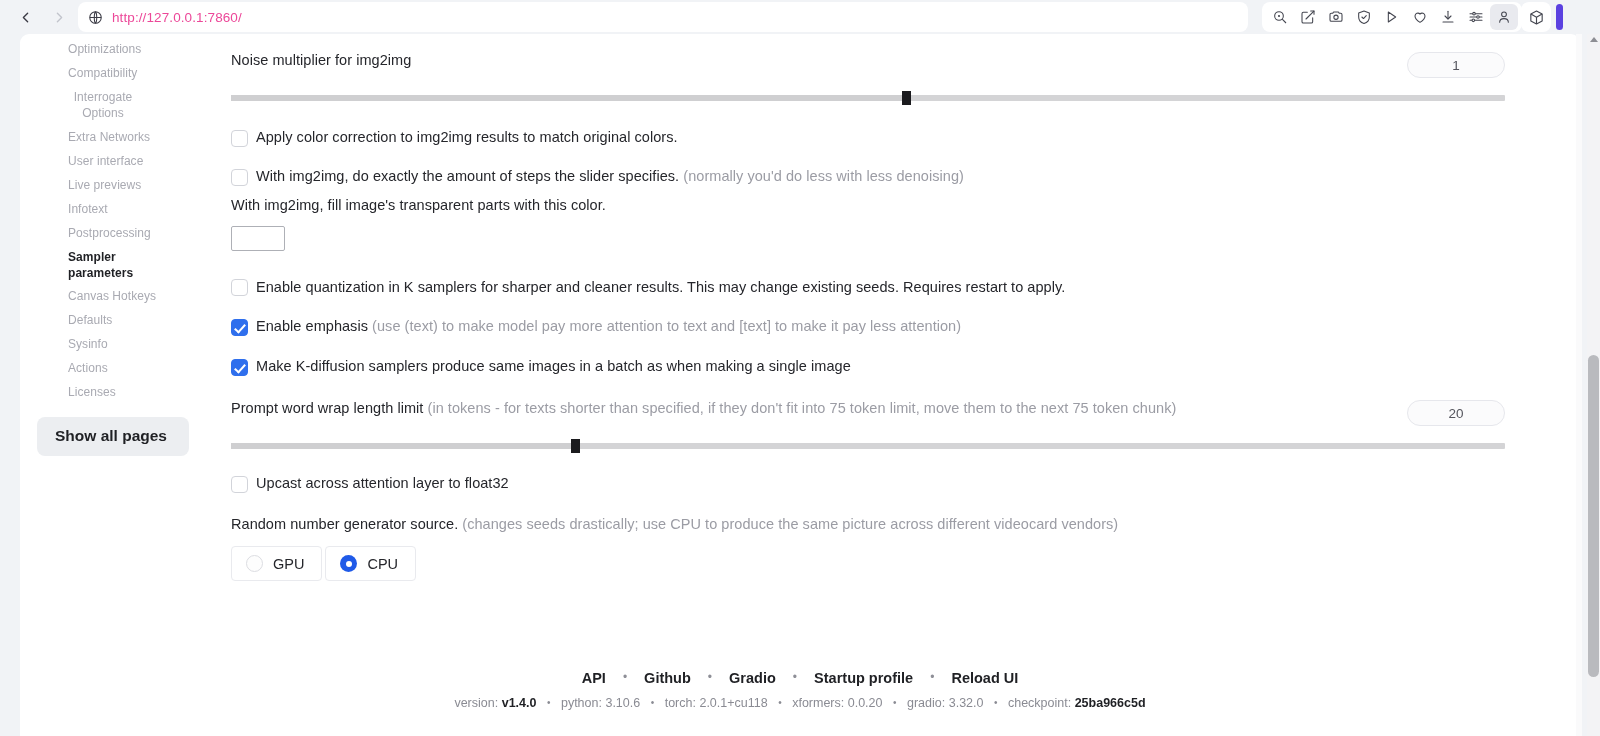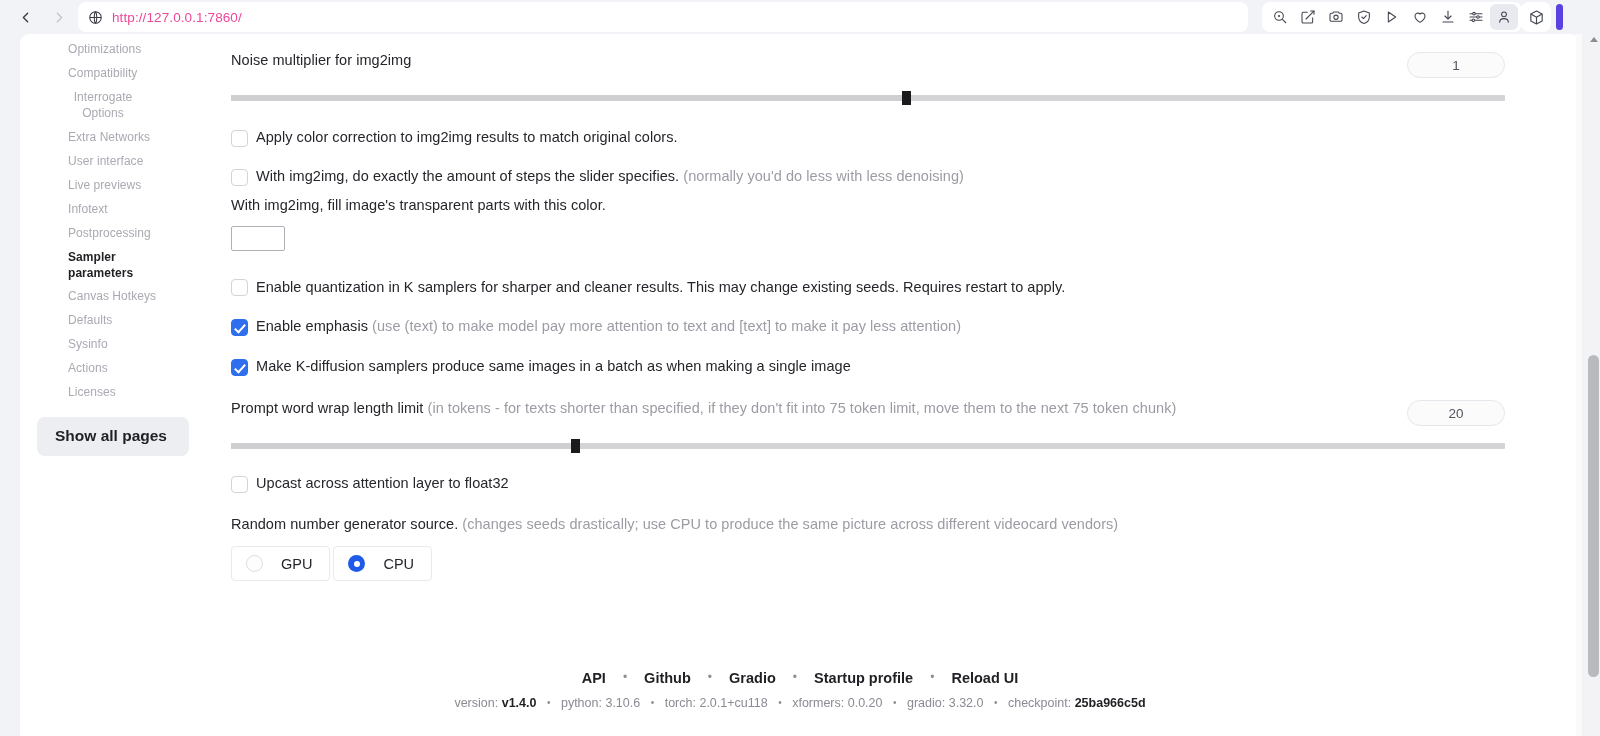--- a/index.html
+++ b/index.html
@@ -164,21 +164,21 @@
   
   .color-swatch {
     width: 54px; height: 25px;
     border: 1.5px solid #aeb0b6; border-radius: 2px;
     background: #ffffff;
   }
 
   
   .radio-group { display: flex; gap: 3px; }
   .radio-pill {
-    display: flex; align-items: center; gap: 18px;
+    display: flex; align-items: center; gap: 10px;
     padding: 8px 17px 8px 14px;
     border: 1px solid #e9eaee; border-radius: 4px;
     background: #fff;
     font-size: 14.5px; color: #25262b;
   }
   .radio-dot {
     width: 17px; height: 17px; border-radius: 50%;
     border: 1.5px solid #dcdde2; background: #fdfdfd;
   }
   .radio-dot.on {

